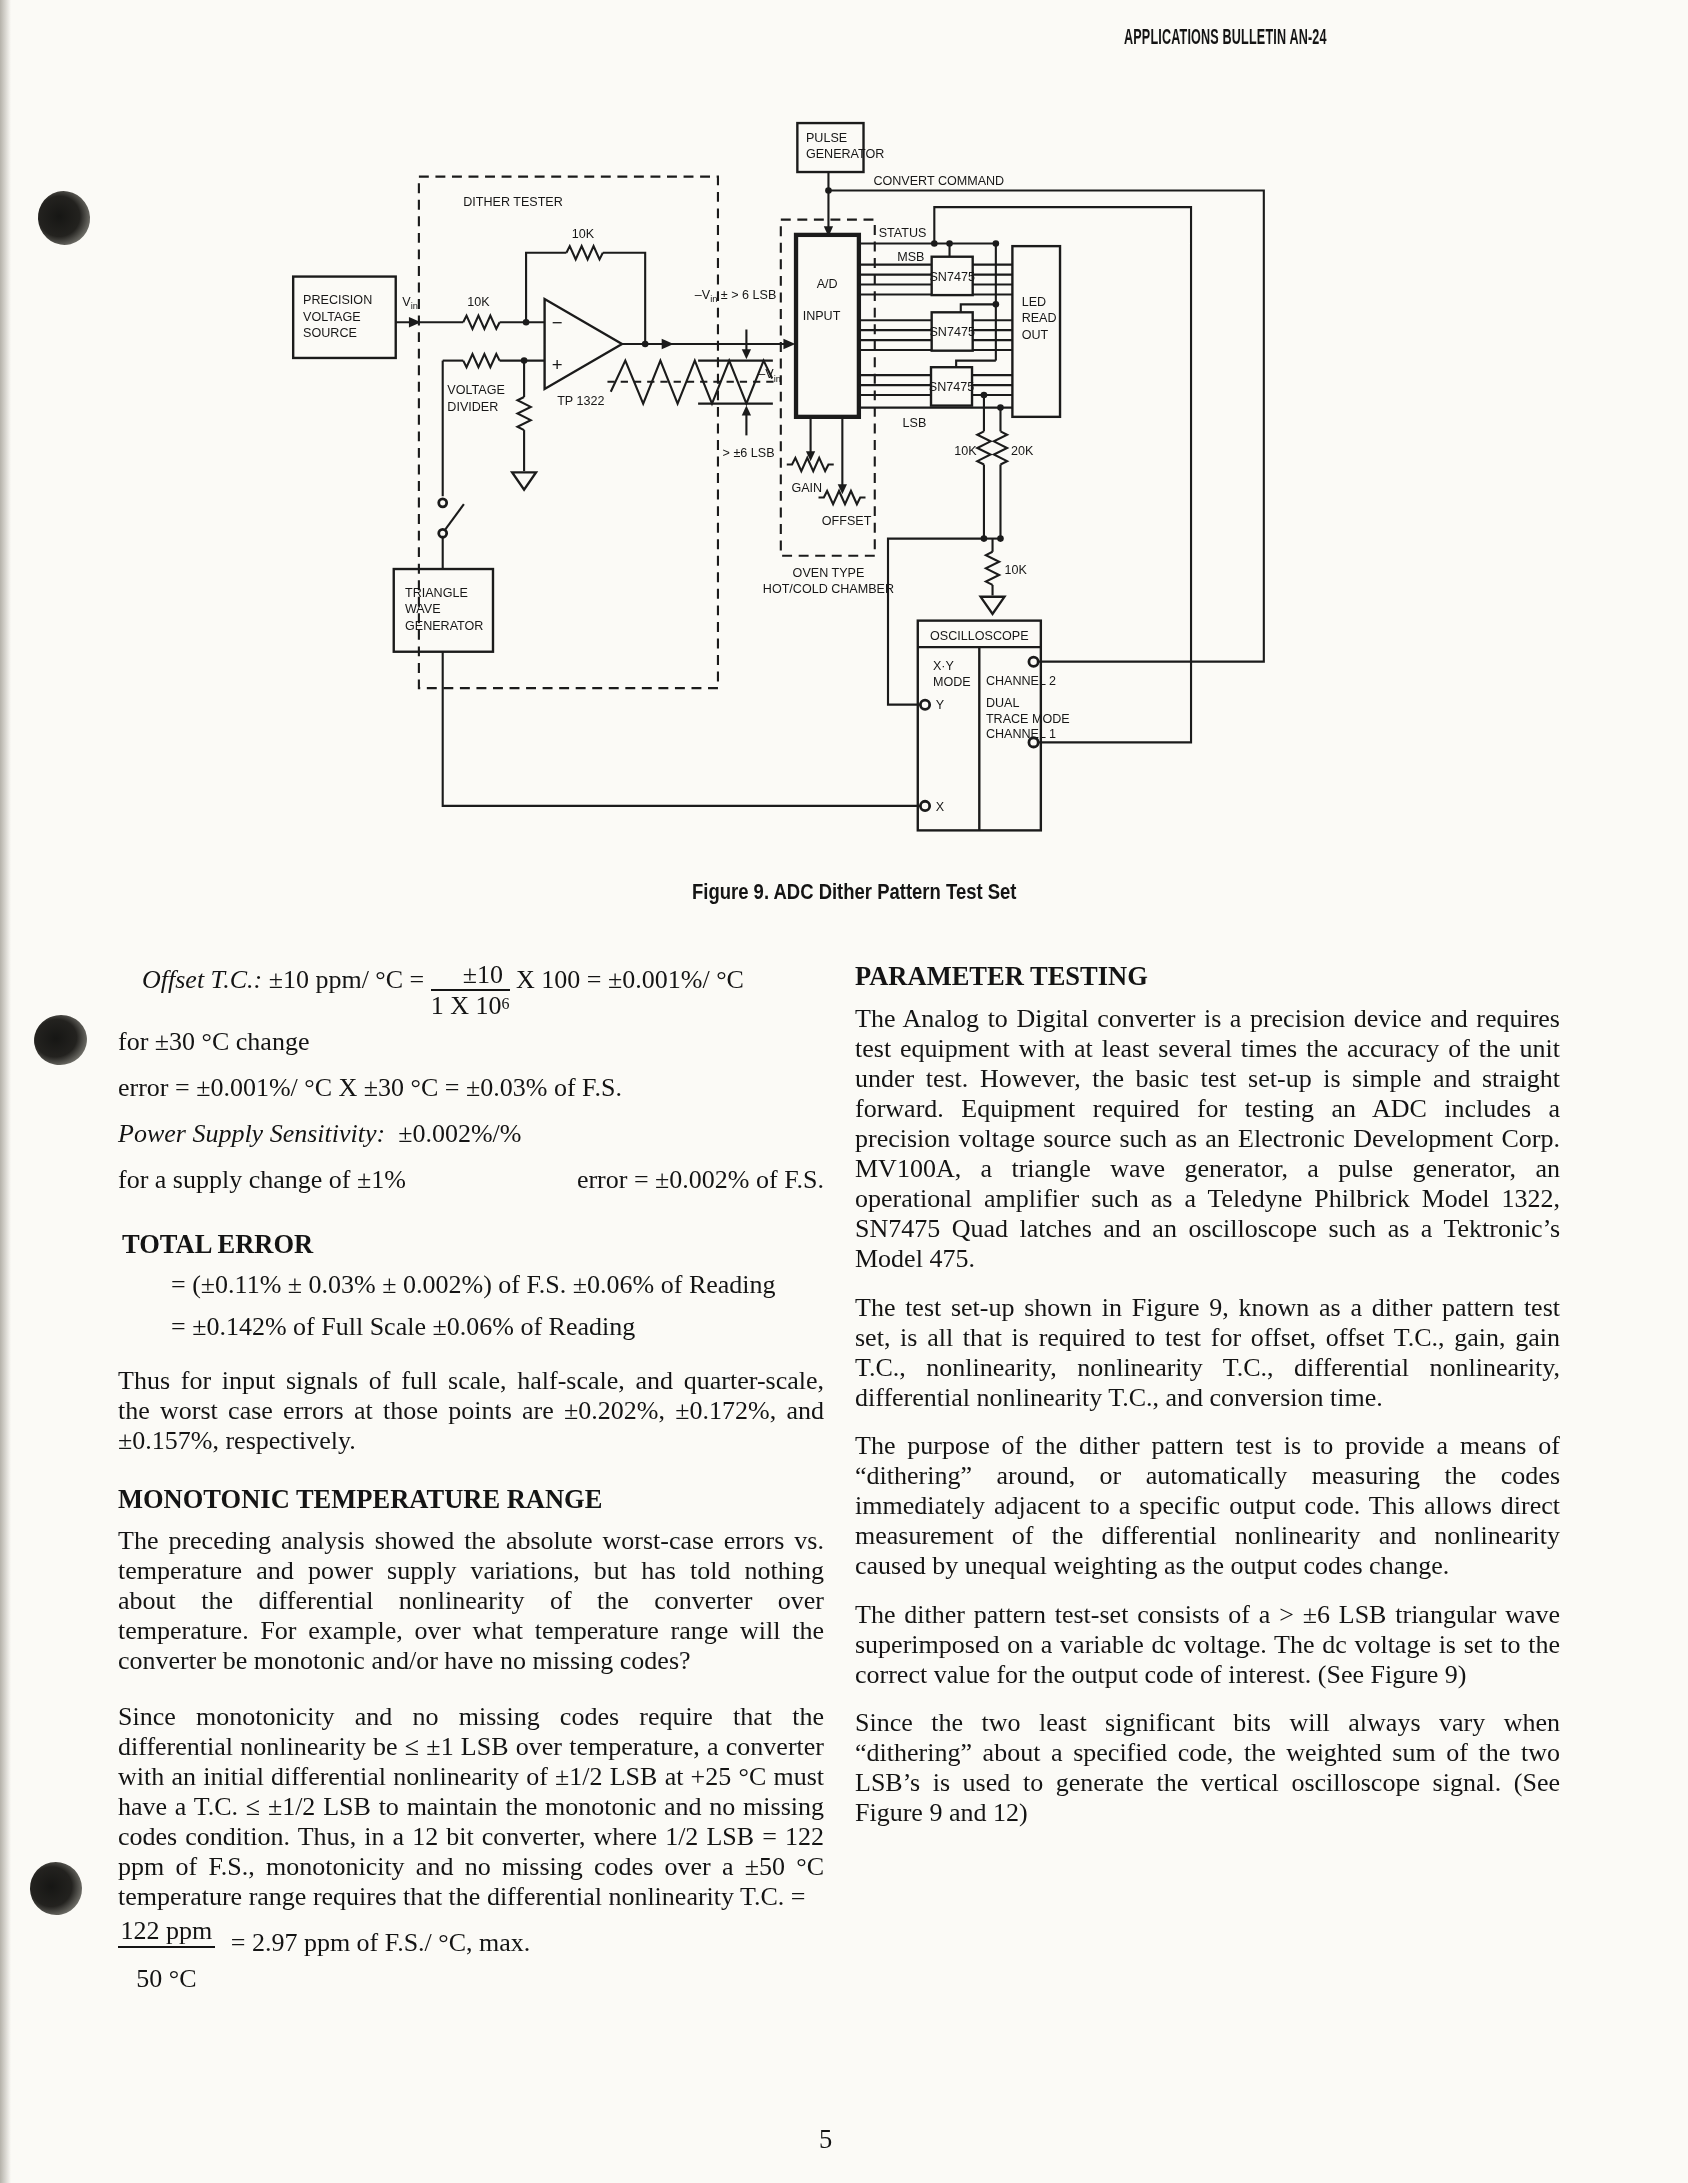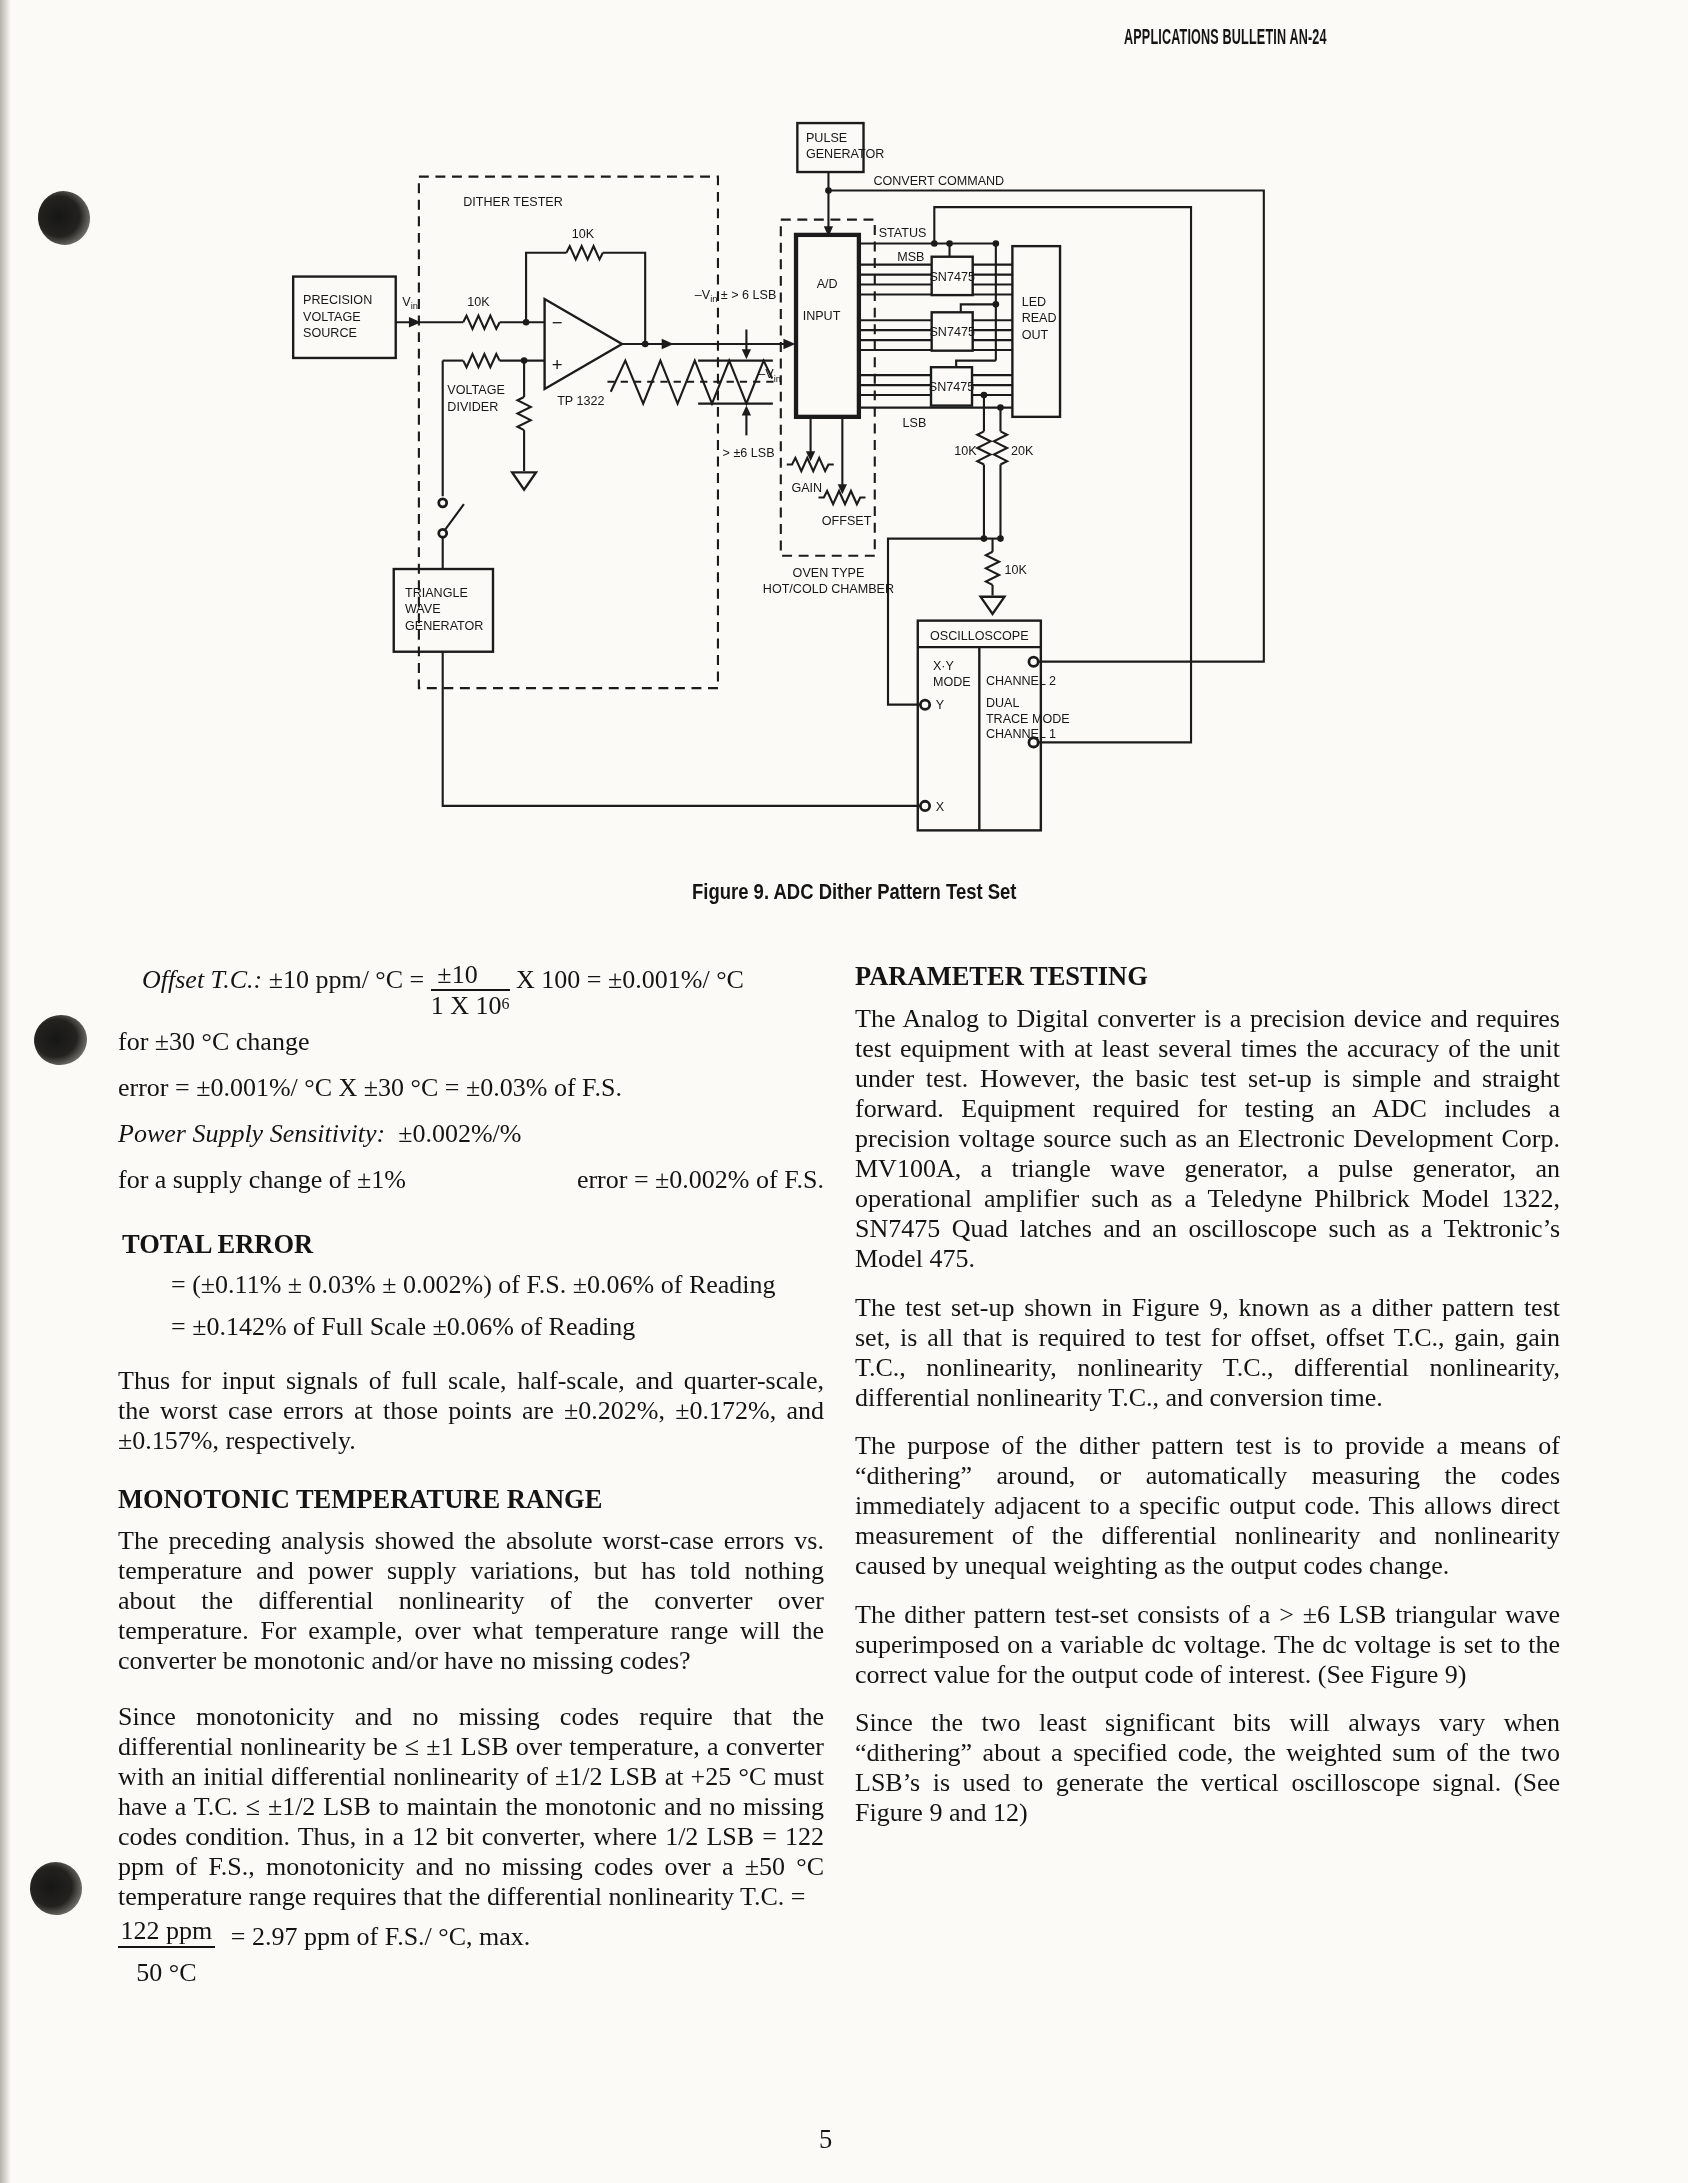--- a/index.html
+++ b/index.html
@@ -19,26 +19,26 @@
   .caption{position:absolute;left:692px;top:879px;
     font:bold 22px "Liberation Sans",sans-serif;
     transform:scaleX(.84);transform-origin:left center;white-space:nowrap;}
   .pageno{position:absolute;left:819px;top:2124px;font-size:26.5px;}
   .col{position:absolute;font-size:26px;line-height:30px;text-align:justify;}
   .col-left{left:118px;top:961px;width:706px;}
   .col-right{left:855px;top:961px;width:705px;}
   .h-sans{font-family:"Liberation Serif",serif;font-weight:bold;font-size:26.5px;text-align:left;}
   .eq{text-align:left;white-space:nowrap;}
   .ital{font-style:italic;}
-  .frac{display:inline-block;text-align:left;line-height:1.08;vertical-align:-1.0em;}
+  .frac{display:inline-block;text-align:right;line-height:1.08;vertical-align:-1.0em;}
   .frac .fnum{display:block;padding:0 6.6px;border-bottom:2px solid #141414;}
   .frac .fden{display:block;padding-top:1.3px;}
   .frac2{display:inline-block;text-align:center;line-height:1.08;vertical-align:-1.35em;margin-right:9.3px;}
   .frac2 .fnum{display:block;border-bottom:2px solid #141414;padding:0 2.6px;}
-  .frac2 .fden{display:block;padding-top:11px;}
+  .frac2 .fden{display:block;padding-top:17px;}
   sup.s6{font-size:16px;vertical-align:5.3px;}
   .split{display:flex;justify-content:space-between;text-align:left;}
   .diagram{position:absolute;left:0;top:0;width:1688px;height:880px;}
   .wire{stroke:#1b1b1b;stroke-width:3.2;fill:none;}
   .boxline{stroke:#1b1b1b;stroke-width:3.6;fill:none;}
   .boxbold{stroke:#1b1b1b;stroke-width:6.5;fill:none;}
   .dashedbox{stroke:#1b1b1b;stroke-width:3.2;fill:none;stroke-dasharray:15 10;}
   .dashedline{stroke:#1b1b1b;stroke-width:3;fill:none;stroke-dasharray:11 9;}
   .dot{fill:#1b1b1b;}
   .ah{fill:#1b1b1b;stroke:none;}

